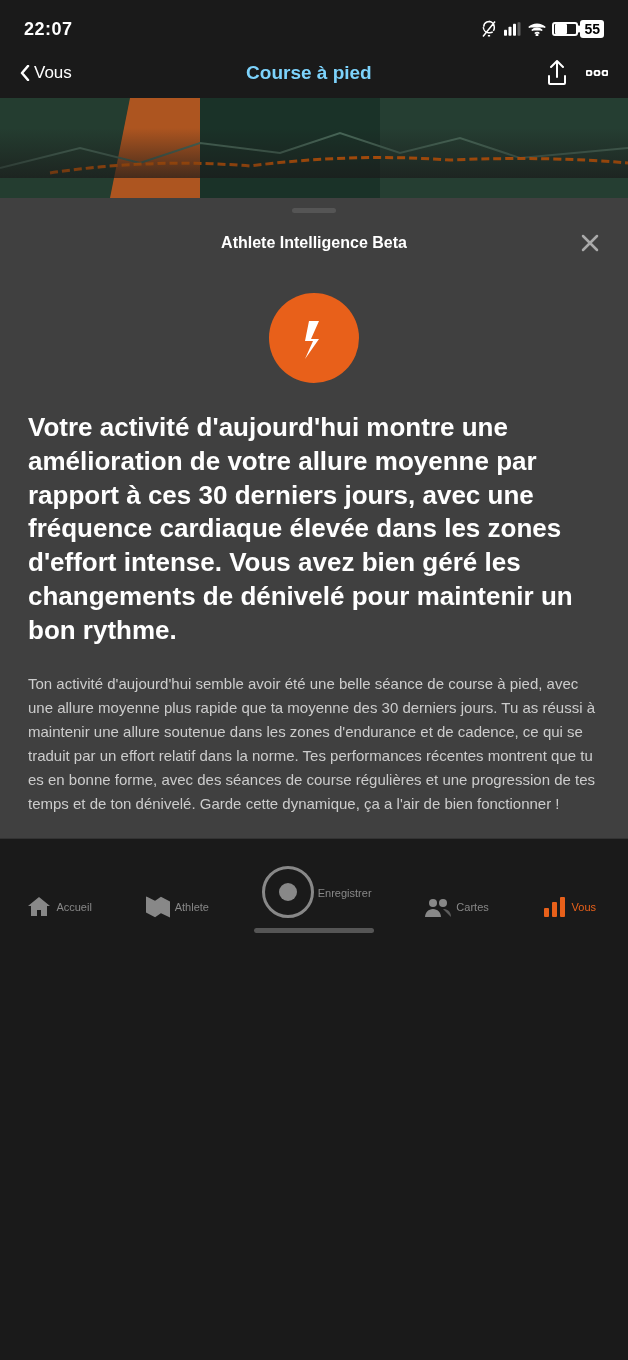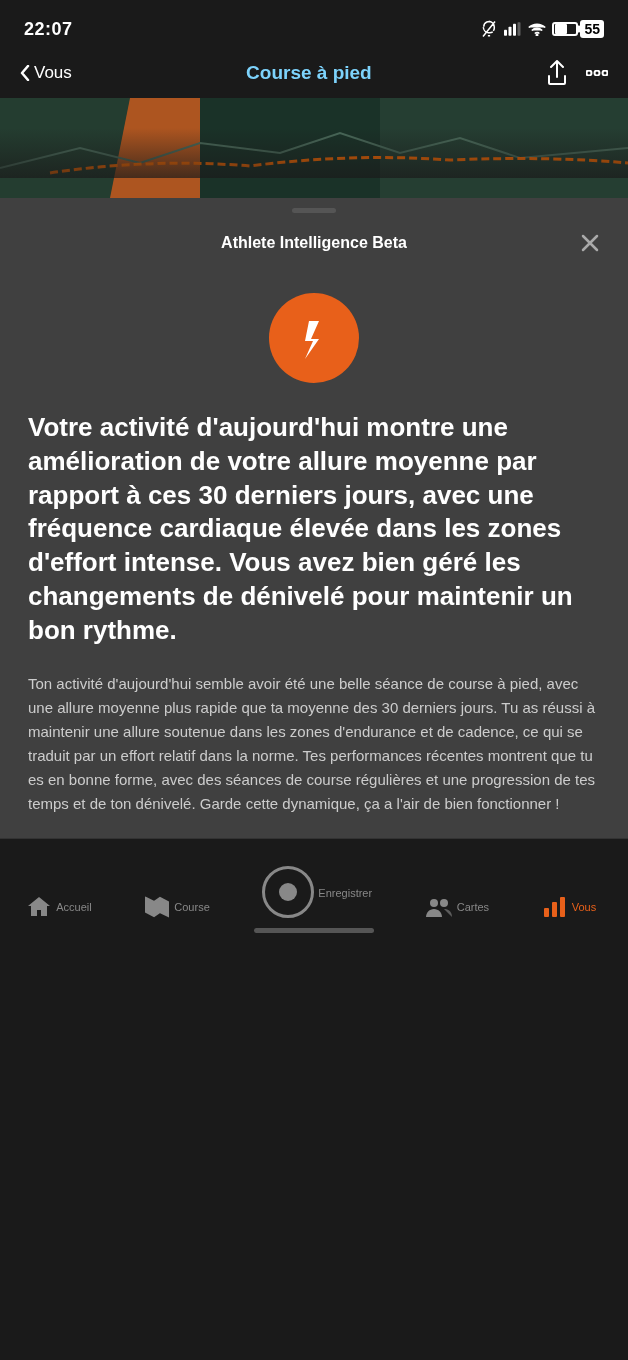--- a/index.html
+++ b/index.html
@@ -370,21 +370,21 @@
     </svg>
     <span class="nav-item-label">Accueil</span>
   </div>
 
   <div class="nav-item">
     <svg width="26" height="26" viewBox="0 0 26 26" fill="none" stroke="#888" stroke-width="2">
       <polygon points="2,4 10,8 16,4 24,8 24,22 16,18 10,22 2,18"></polygon>
       <line x1="10" y1="8" x2="10" y2="22"></line>
       <line x1="16" y1="4" x2="16" y2="18"></line>
     </svg>
-    <span class="nav-item-label">Course</span>
+    <span class="nav-item-label">Athlete</span>
   </div>
 
   <div class="nav-item">
     <div class="nav-enregistrer-dot">
       <div class="nav-enregistrer-inner"></div>
     </div>
     <span class="nav-item-label">Enregistrer</span>
   </div>
 
   <div class="nav-item">

